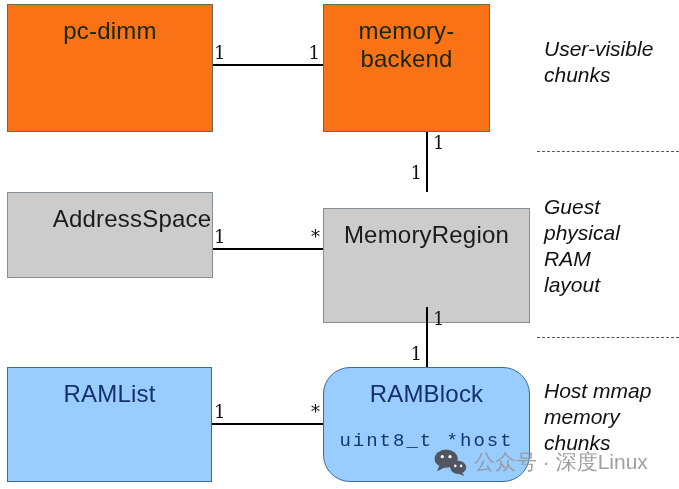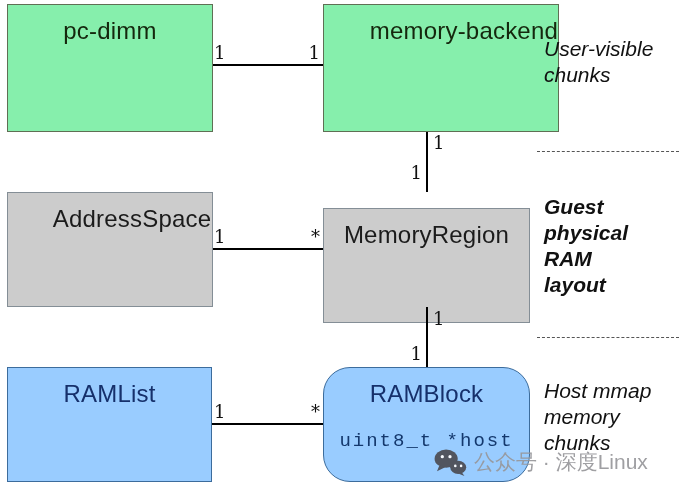--- a/index.html
+++ b/index.html
@@ -2,29 +2,29 @@
 <html><head>
 <meta charset="utf-8">
 <style>
   html,body{margin:0;padding:0;background:#fff;}
   .stage{
     position:relative;width:679px;height:489px;background:#ffffff;
     font-family:"Liberation Sans",sans-serif;overflow:hidden;
   }
   .box{position:absolute;box-sizing:border-box;text-align:center;}
   .box .title{display:block;margin-top:12px;font-size:24px;letter-spacing:0.2px;}
-  .box-green{background:#86efac;border:1px solid #5f6f54;}
+  .box-green{background:#f97316;border:1px solid #5f6f54;}
   .box-green .title{color:#15270d;}
   .box-gray{background:#cccccc;border:1px solid #848e96;}
   .box-gray .title{color:#1b1b1b;}
   .box-blue{background:#99ccff;border:1px solid #3c6c9c;}
   .box-blue .title{color:#16306b;}
   .box-pc-dimm{left:7px;top:4px;width:206px;height:128px;}
-  .box-memory-backend{left:323px;top:4px;width:236px;height:128px;text-align:right;}
-  .box-address-space{left:7px;top:192px;width:206px;height:115px;padding-left:44px;}
+  .box-memory-backend{left:323px;top:4px;width:167px;height:128px;}
+  .box-address-space{left:7px;top:192px;width:206px;height:86px;padding-left:44px;}
   .box-memory-region{left:323px;top:208px;width:207px;height:115px;}
   .box-ram-list{left:7px;top:367px;width:205px;height:115px;}
   .box-ram-block{left:323px;top:367px;width:207px;height:115px;border-radius:27px;}
   .box-field{
     display:block;margin-top:22px;color:#14386d;
     font-family:Liberation Mono, monospace;font-size:19px;letter-spacing:2px;
   }
   .hline{position:absolute;height:2px;background:#000;}
   .vline{position:absolute;width:2px;background:#000;}
   .hline-1{left:213px;top:64px;width:110px;}
@@ -44,21 +44,21 @@
   .m-h3-r{left:298px;top:403px;text-align:right;}
   .m-v1-t{left:433px;top:134px;text-align:left;}
   .m-v1-b{left:400px;top:164px;text-align:right;}
   .m-v2-t{left:433px;top:310px;text-align:left;}
   .m-v2-b{left:400px;top:345px;text-align:right;}
   .annotation{
     position:absolute;left:544px;width:135px;font-size:21px;font-style:italic;
     line-height:26px;color:#111;white-space:pre-line;
   }
   .ann-1{top:36px;}
-  .ann-2{top:194px;font-weight:bold;}
+  .ann-2{top:194px;}
   .ann-3{top:378px;}
   .sep{position:absolute;left:537px;width:142px;border-top:1px dashed #555;height:0;}
   .sep-1{top:151px;}
   .sep-2{top:337px;}
   .watermark{
     position:absolute;left:433px;top:448px;display:flex;align-items:center;gap:7px;
     color:#97979b;font-size:21px;font-weight:500;white-space:nowrap;opacity:0.92;
     z-index:5;
   }
   .watermark svg{display:block;}

